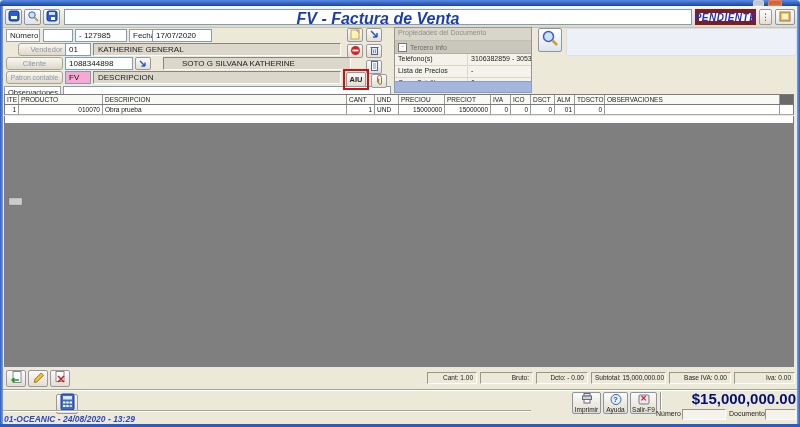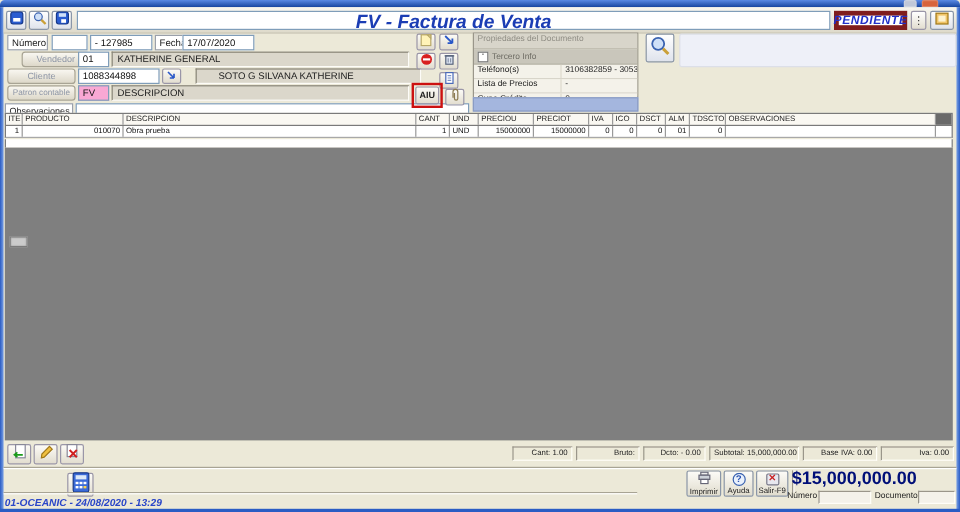--- a/index.html
+++ b/index.html
@@ -335,19 +335,19 @@
     <span style="position:relative;width:12px;height:11px;">
       <svg width="12" height="11" viewBox="0 0 12 11">
           <rect x="1" y="1" width="10" height="9" rx="1" fill="#e8e8ef" stroke="#778"></rect>
         </svg>
       <span class="redx">✕</span>
     </span>
     <span>Salir-F9</span>
   </div>
   <div class="abs vdiv" style="left:660px;top:392px;height:18px;"></div>
 
-  <div class="abs totaltext" style="left:628px;top:390px;width:136px;">$15,000,000.00</div>
+  <div class="abs totaltext" style="left:660px;top:390px;width:136px;">$15,000,000.00</div>
   <div class="abs slabel" style="left:656px;top:410px;">Número</div>
   <div class="abs sbox" style="left:682px;top:409px;width:44px;height:11px;font-size:7px;"></div>
   <div class="abs slabel" style="left:729px;top:410px;">Documento</div>
   <div class="abs sbox" style="left:765px;top:409px;width:31px;height:11px;font-size:7px;"></div>
 
 </div>
 
 </body></html>

